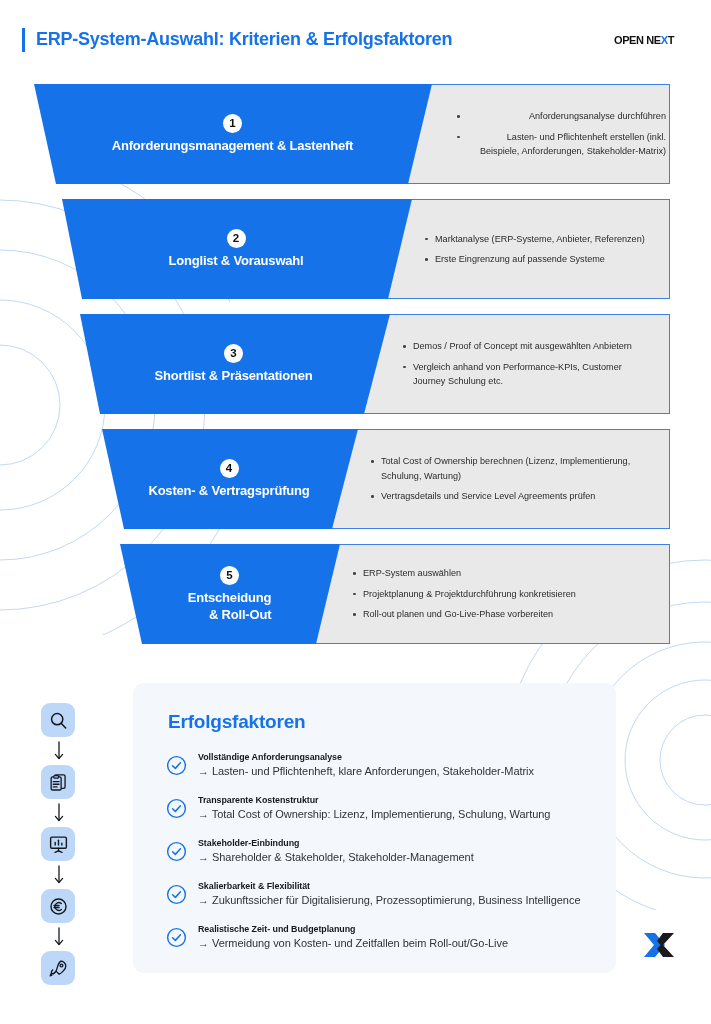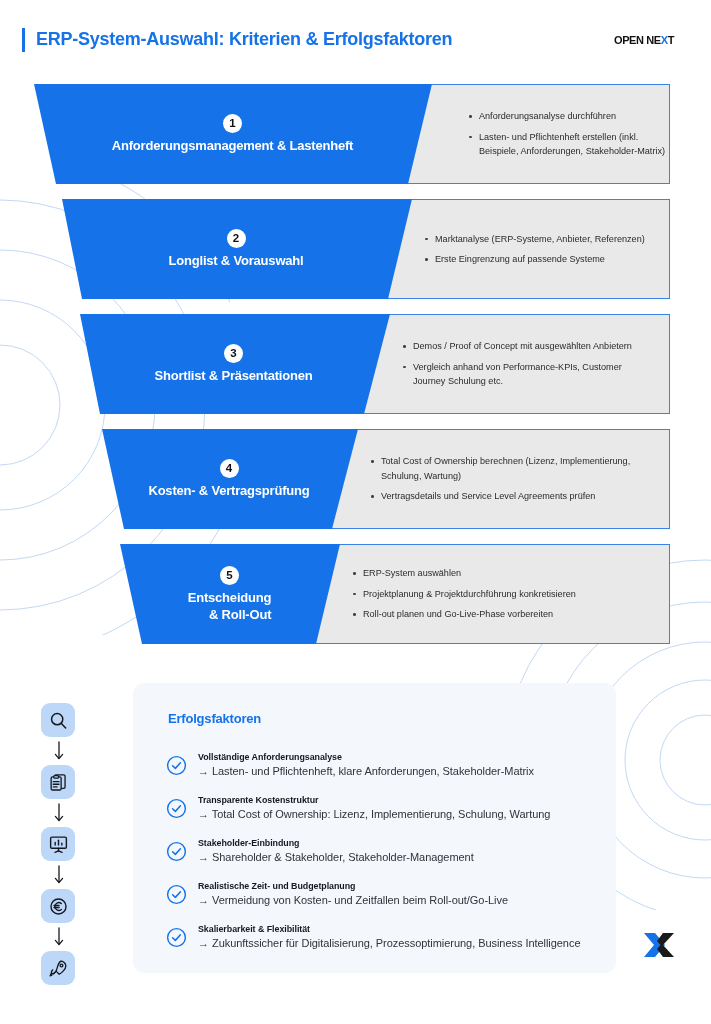--- a/index.html
+++ b/index.html
@@ -81,21 +81,21 @@
     color:#1c1c1c;font-size:15px;line-height:1;
   }
 
   
   #success-card{
     position:absolute;left:133px;top:683px;width:483px;height:290px;
     background:#F4F8FD;border-radius:11px;
   }
   #success-title{
     position:absolute;left:35px;top:28px;
-    font-size:13px;font-weight:bold;color:#1572E8;letter-spacing:-0.2px;
+    font-size:19px;font-weight:bold;color:#1572E8;letter-spacing:-0.2px;
   }
   #success-list{position:absolute;left:33px;top:68px;right:18px;}
   .sf-row{display:flex;align-items:center;margin-bottom:16px;}
   .sf-row:last-child{margin-bottom:0;}
   .sf-check{flex:0 0 auto;width:21px;height:21px;margin-right:11px;margin-top:1px;}
   .sf-text{flex:1 1 auto;padding-top:0px;}
   .sf-head{
     font-size:8.9px;font-weight:bold;color:#15191F;line-height:12.5px;
     letter-spacing:-0.05px;
   }
@@ -143,21 +143,21 @@
 
   <div id="funnel">
       <div class="step" style="left: 0px; top: 0px; width: 711px;">
         <div class="step-grey" style="left: 406px; width: 264px;"></div>
         <div class="step-blue" style="left: 0px; width: 711px; clip-path: polygon(34px 0px, 432px 0px, 408px 100px, 56px 100px);">
           <div class="step-inner" style="left: 52.5px; width: 360px;">
             <div class="step-num">1</div>
             <div class="step-title">Anforderungsmanagement &amp; Lastenheft</div>
           </div>
         </div>
-        <div class="step-bullets" style="left: 468px; width: 210px;">
+        <div class="step-bullets" style="left: 456px; width: 210px; text-align: right;">
           <ul>
             <li>Anforderungsanalyse durchführen</li>
             <li>Lasten- und Pflichtenheft erstellen (inkl. Beispiele, Anforderungen, Stakeholder-Matrix)</li>
           </ul>
         </div>
       </div>
       <div class="step" style="left: 0px; top: 115px; width: 711px;">
         <div class="step-grey" style="left: 386px; width: 284px;"></div>
         <div class="step-blue" style="left: 0px; width: 711px; clip-path: polygon(62px 0px, 412px 0px, 388px 100px, 82px 100px);">
           <div class="step-inner" style="left: 56px; width: 360px;">
@@ -324,32 +324,32 @@
             <div class="sf-head">Stakeholder-Einbindung</div>
             <div class="sf-sub">→ Shareholder &amp; Stakeholder, Stakeholder-Management</div>
           </div>
         </div>
         <div class="sf-row">
           <div class="sf-check"><svg width="21" height="21" viewBox="0 0 22 22" fill="none">
               <circle cx="11" cy="11" r="9.3" stroke="#1572E8" stroke-width="1.5"></circle>
               <polyline points="6.9,11.2 9.8,14 15.1,8.2" stroke="#1572E8" stroke-width="1.6" stroke-linecap="round" stroke-linejoin="round" fill="none"></polyline>
             </svg></div>
           <div class="sf-text">
+            <div class="sf-head">Skalierbarkeit &amp; Flexibilität</div>
+            <div class="sf-sub">→ Zukunftssicher für Digitalisierung, Prozessoptimierung, Business Intelligence</div>
+          </div>
+        </div>
+        <div class="sf-row">
+          <div class="sf-check"><svg width="21" height="21" viewBox="0 0 22 22" fill="none">
+              <circle cx="11" cy="11" r="9.3" stroke="#1572E8" stroke-width="1.5"></circle>
+              <polyline points="6.9,11.2 9.8,14 15.1,8.2" stroke="#1572E8" stroke-width="1.6" stroke-linecap="round" stroke-linejoin="round" fill="none"></polyline>
+            </svg></div>
+          <div class="sf-text">
             <div class="sf-head">Realistische Zeit- und Budgetplanung</div>
             <div class="sf-sub">→ Vermeidung von Kosten- und Zeitfallen beim Roll-out/Go-Live</div>
-          </div>
-        </div>
-        <div class="sf-row">
-          <div class="sf-check"><svg width="21" height="21" viewBox="0 0 22 22" fill="none">
-              <circle cx="11" cy="11" r="9.3" stroke="#1572E8" stroke-width="1.5"></circle>
-              <polyline points="6.9,11.2 9.8,14 15.1,8.2" stroke="#1572E8" stroke-width="1.6" stroke-linecap="round" stroke-linejoin="round" fill="none"></polyline>
-            </svg></div>
-          <div class="sf-text">
-            <div class="sf-head">Skalierbarkeit &amp; Flexibilität</div>
-            <div class="sf-sub">→ Zukunftssicher für Digitalisierung, Prozessoptimierung, Business Intelligence</div>
           </div>
         </div>
       </div>
   </div>
 
   <div id="brand-mark">
     <svg width="40" height="40" viewBox="0 0 40 40" aria-hidden="true">
       <path d="M3 8 L14 8 L24 20 L14 32 L3 32 L13 20 Z" fill="#1572E8"></path>
       <path d="M22 8 L33 8 L22 20 L33 32 L22 32 L16 24 L19.5 20 L16 16 Z" fill="#1A1A1A"></path>
     </svg>

